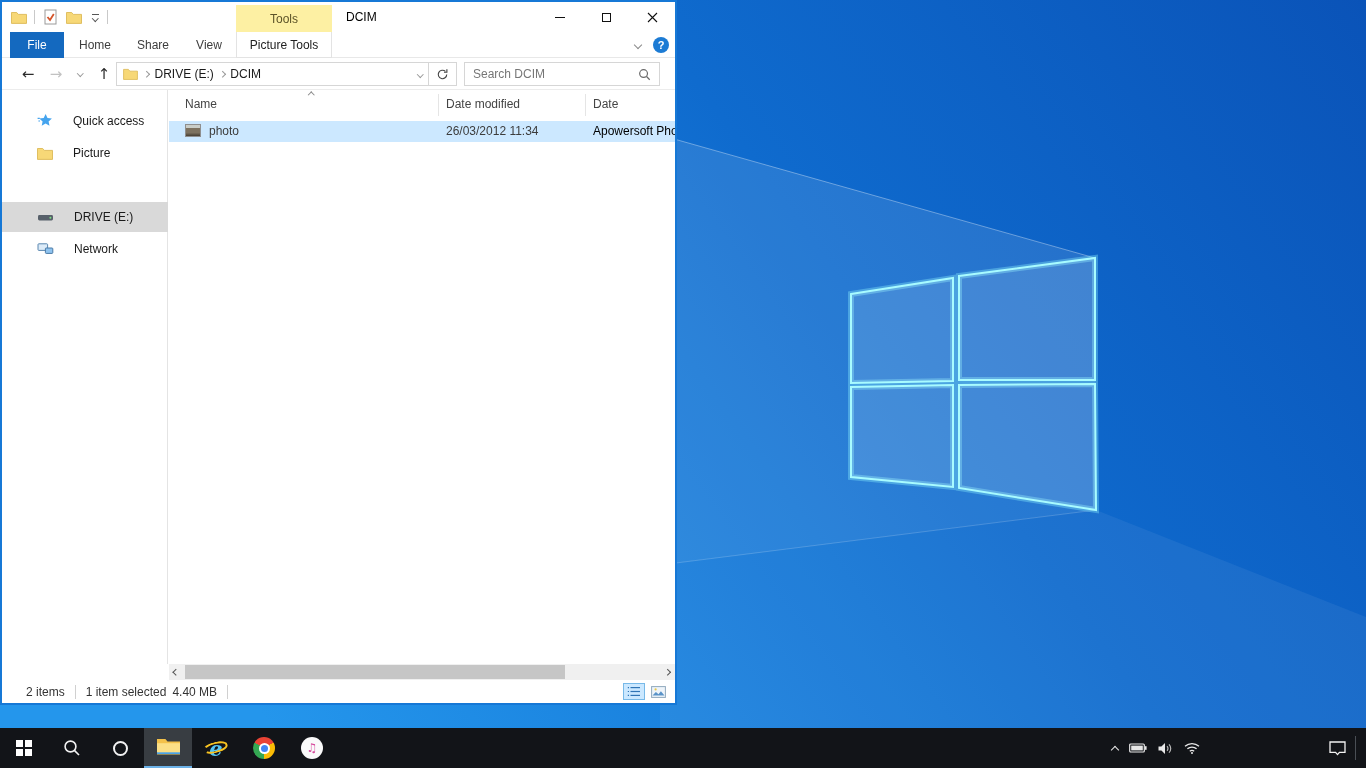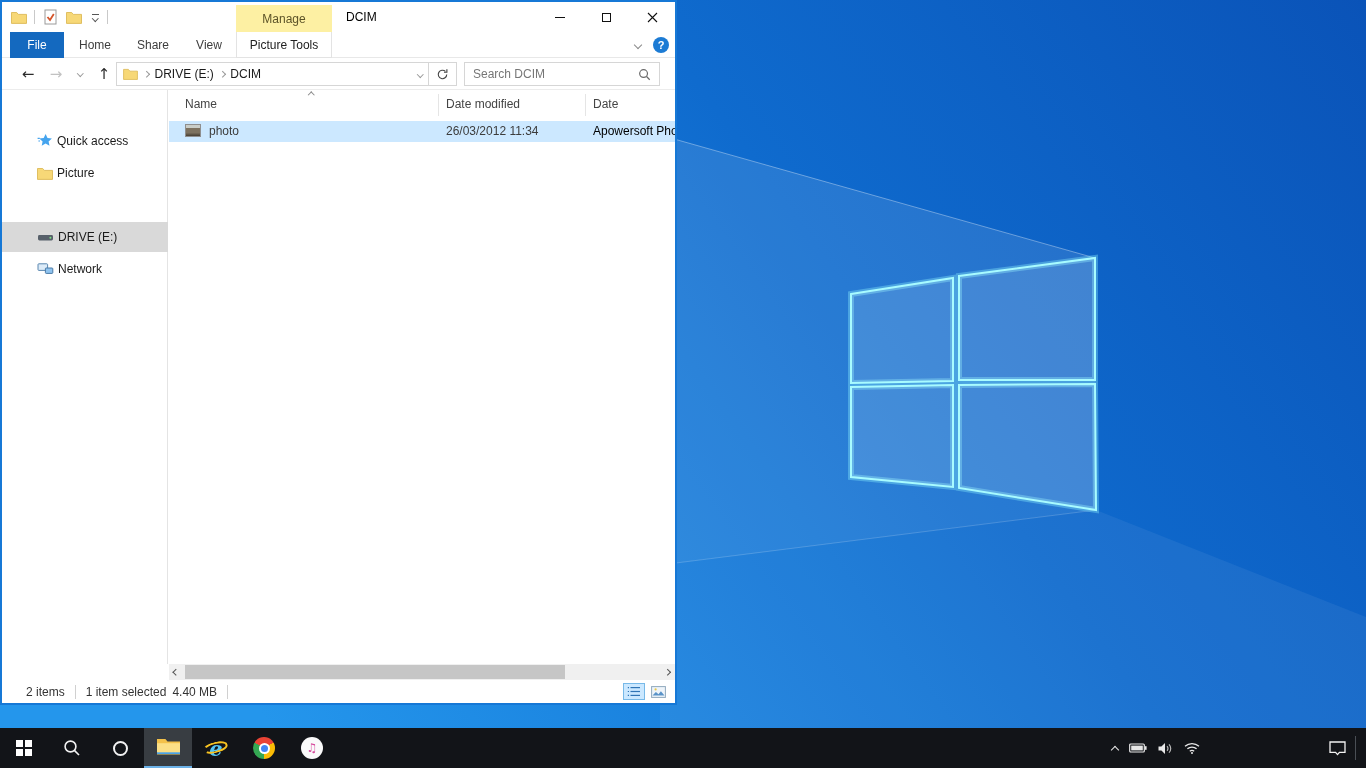--- a/index.html
+++ b/index.html
@@ -48,21 +48,21 @@
   .refresh-box { position:absolute; left:427px; top:4px; width:28px; height:24px; border:1px solid #d6d6d6;
                  border-left:none; display:flex; align-items:center; justify-content:center; }
   .search-box { position:absolute; left:462px; top:4px; width:196px; height:24px; border:1px solid #d6d6d6;
                 display:flex; align-items:center; padding:0 8px; }
   .search-box input { flex:1; border:none; outline:none; font:12px "Liberation Sans",sans-serif; color:#333; }
   .search-box input::placeholder { color:#767676; }
 
   .main { position:absolute; top:88px; left:0; right:0; bottom:39px; background:#fff; }
   .sidebar { position:absolute; left:0; top:0; bottom:0; width:166px; border-right:1px solid #e4e4e4; }
   .side-item { position:absolute; left:0; width:166px; height:30px; display:flex; align-items:center;
-               padding-left:35px; gap:4px; color:#1a1a1a;margin-top:20px; }
+               padding-left:35px; gap:20px; color:#1a1a1a; }
   .side-item.selected { background:#d9d9d9; }
 
   .filepane { position:absolute; left:167px; top:0; right:0; bottom:0; overflow:hidden; }
   .colhead { position:absolute; top:0; height:28px; line-height:28px; color:#444; }
   .colsep { position:absolute; top:4px; width:1px; height:22px; background:#e5e5e5; }
   .sortcaret { position:absolute; left:140px; top:3px; }
   .frow { position:absolute; left:0; right:0; height:21px; }
   .frow.selected { background:#cce8ff; }
   .fcell { position:absolute; top:0; height:21px; line-height:21px; color:#3c3c3c; white-space:nowrap; }
   .ficon { position:absolute; left:16px; top:3px; }
@@ -166,21 +166,21 @@
           <svg width="16" height="13" viewBox="0 0 16 13">
               <path d="M.5 1.5h5.2l1.6 1.9h8.2v9H.5z" fill="#f7d877" stroke="#d9b44a" stroke-width=".8"></path>
             </svg>
         </span>
         <span class="qat-arrow">
           <span class="bar"></span>
             <span class="chev down small" style="border-color:#555"></span>
         </span>
         <span class="sep"></span>
       </div>
-      <div class="manage-tab">Manage</div>
+      <div class="manage-tab">Tools</div>
       <div class="win-title">DCIM</div>
       <div class="win-controls">
         <div class="win-btn">
             <span class="glyph-min"></span>
           </div>
         <div class="win-btn">
             <span class="glyph-max"></span>
           </div>
         <div class="win-btn">
           <svg width="11" height="11" viewBox="0 0 11 11">

